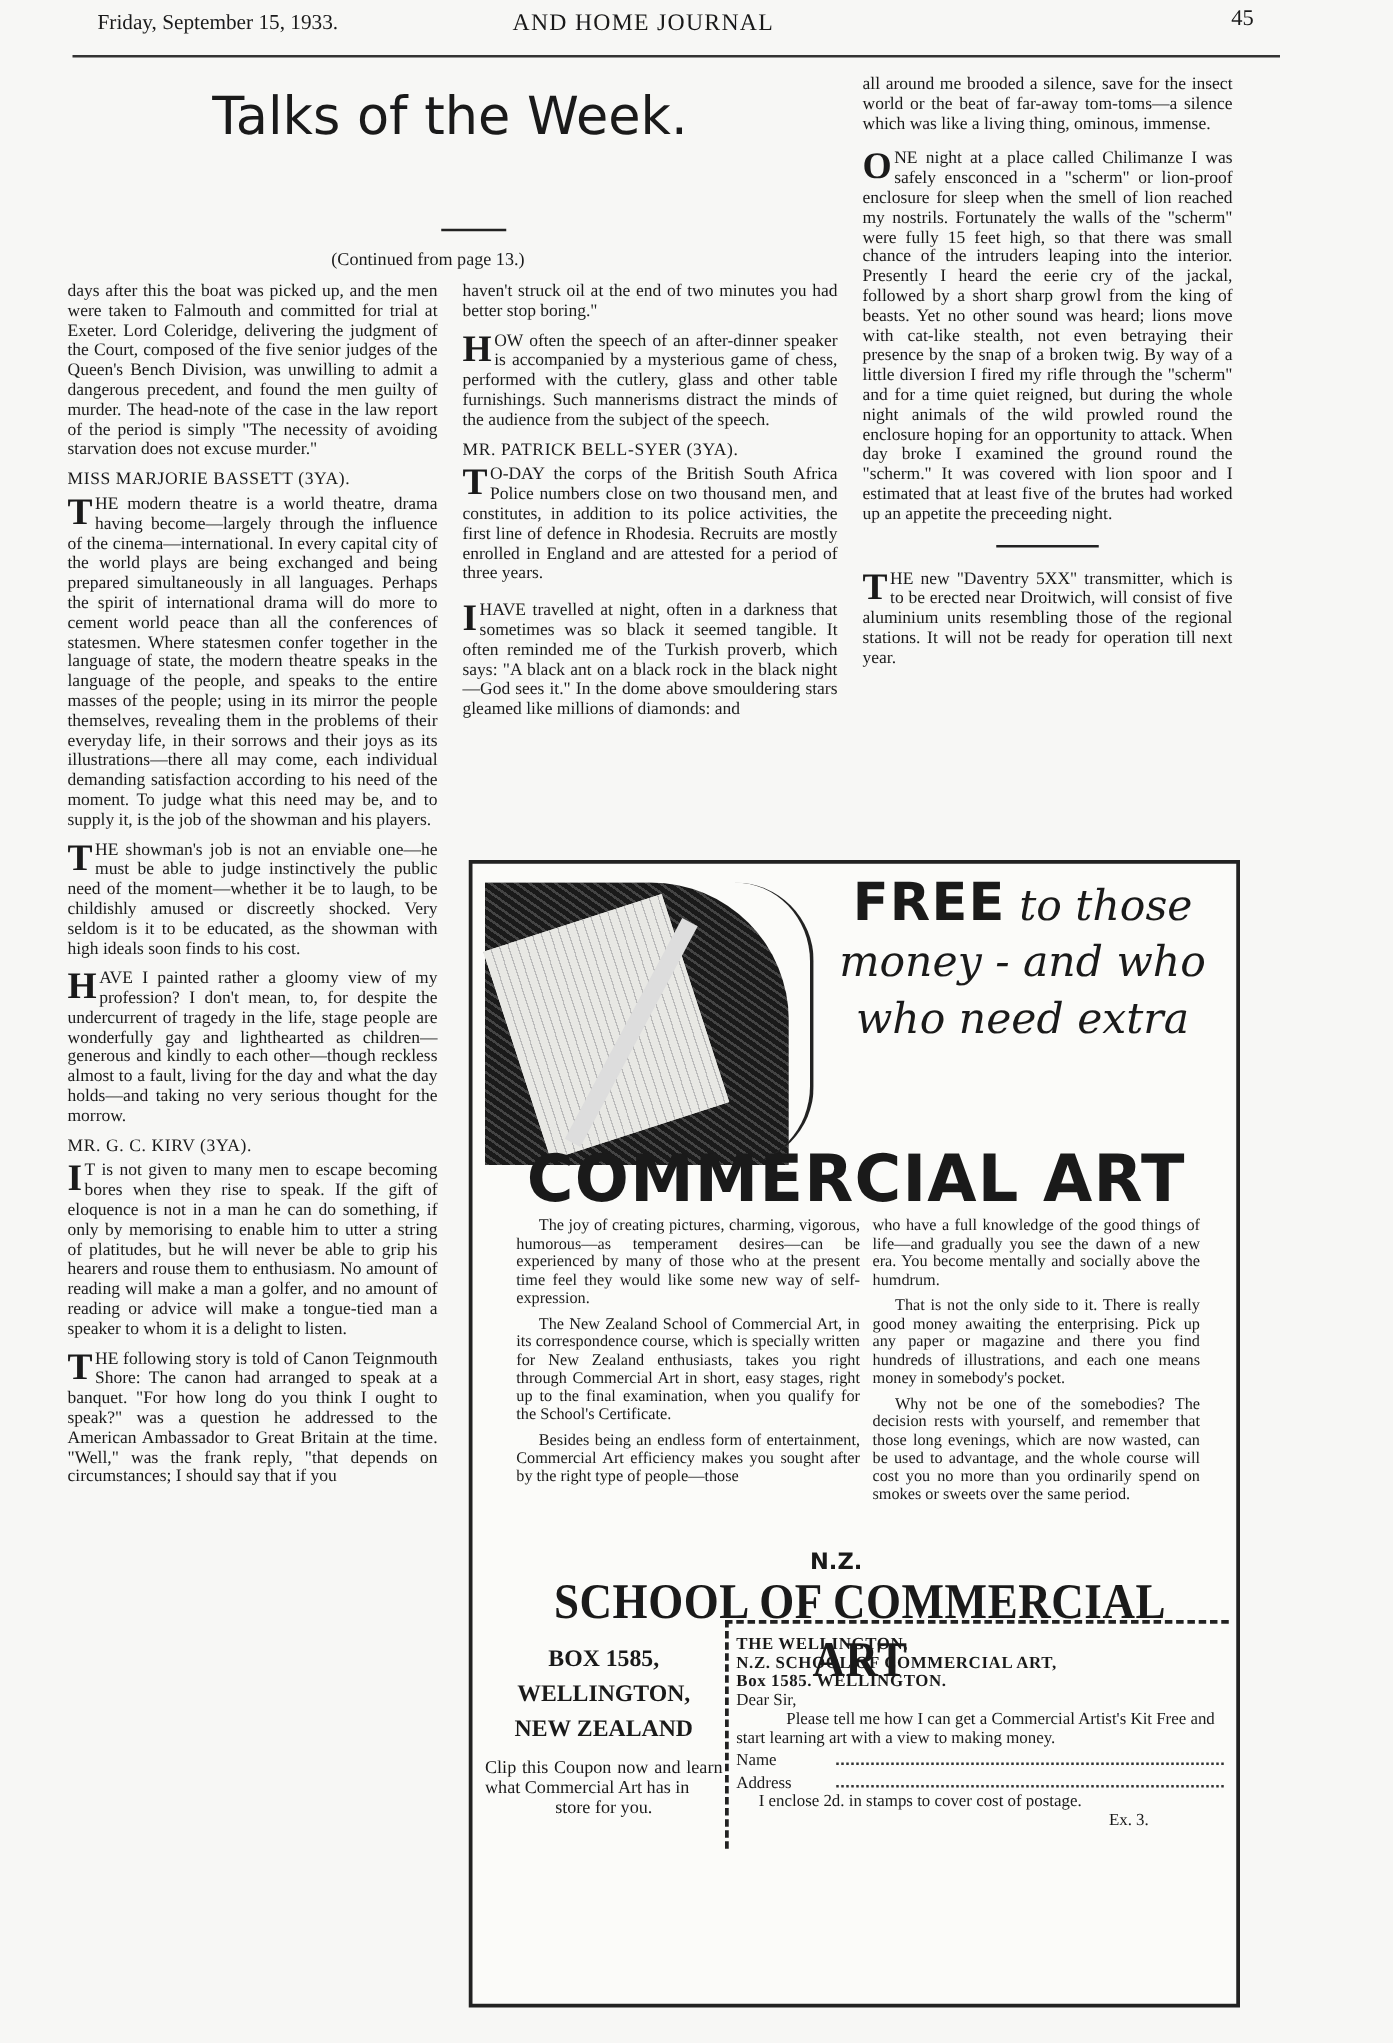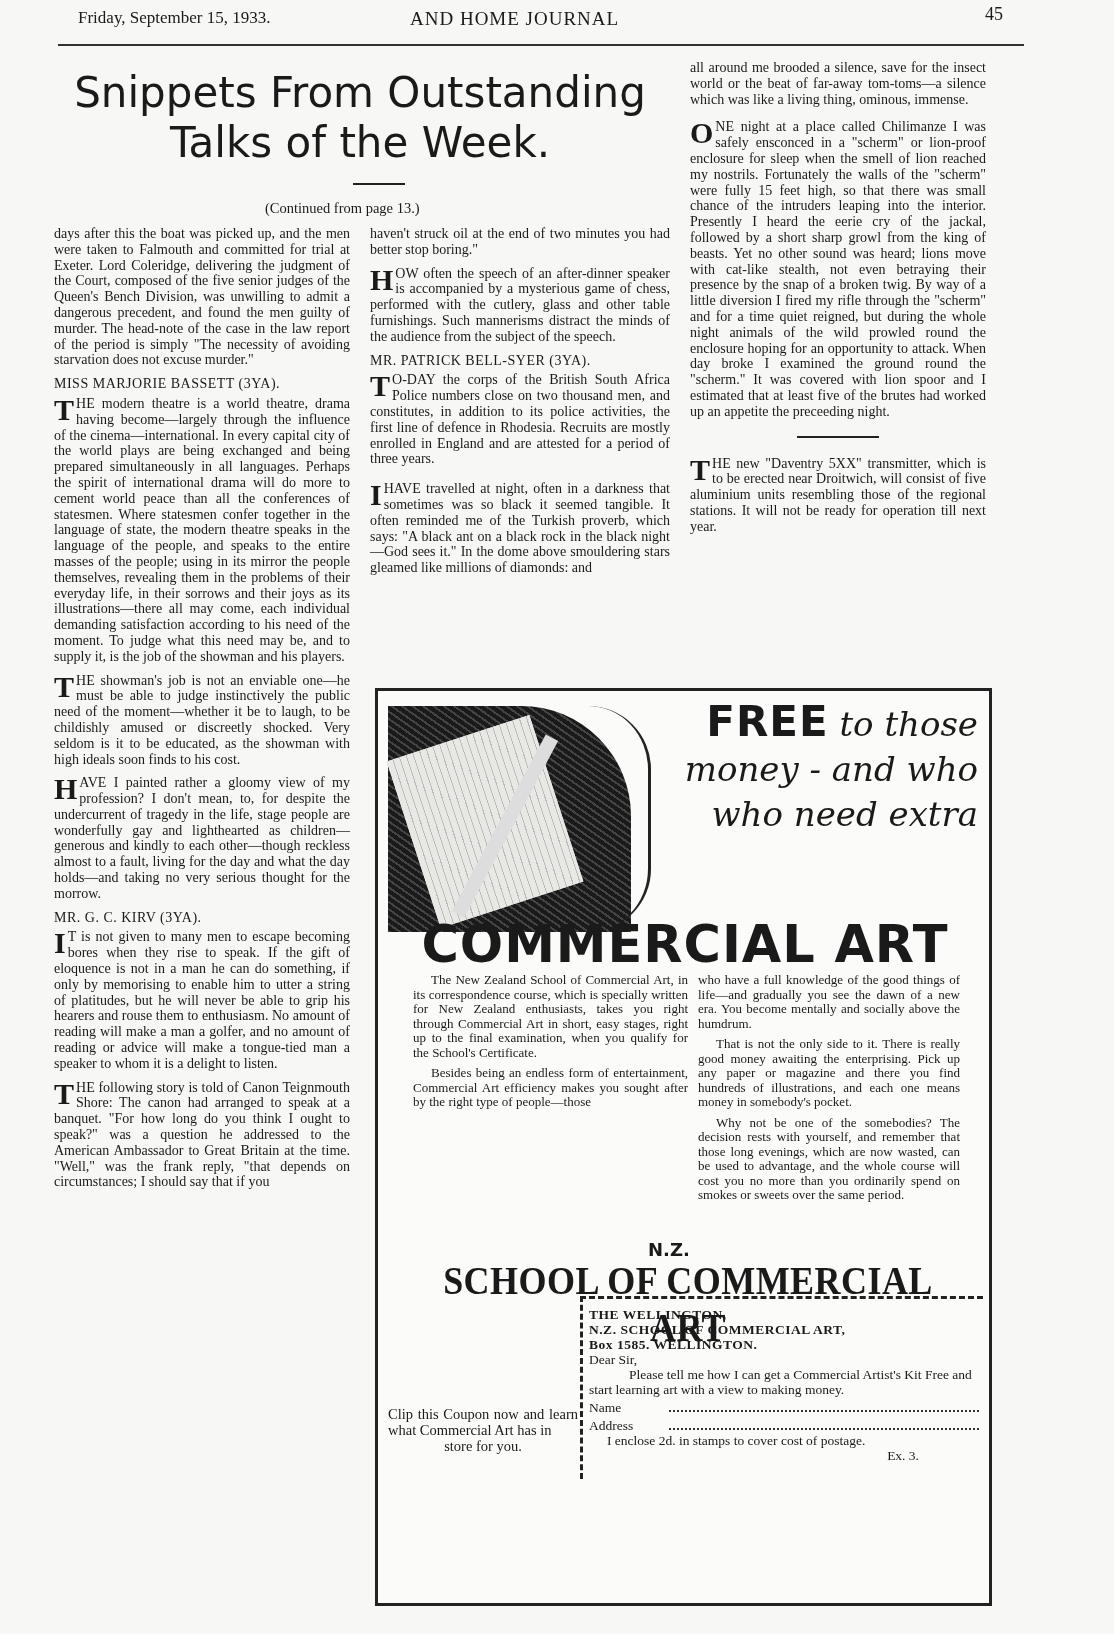--- a/index.html
+++ b/index.html
@@ -29,21 +29,21 @@
 
   
   .ad { left:375px; top:688px; width:617px; height:918px; border:3px solid #222; box-sizing:border-box; background:#fbfbf9; }
   .ad-art { left:10px; top:15px; width:243px; height:226px; background:#222;
     background-image:repeating-linear-gradient(35deg,#444 0 2px,#1a1a1a 2px 6px); border-radius:0 110px 0 0; }
   .ad-art .paper { position:absolute; left:22px; top:28px; width:150px; height:175px; background:#e8e8e4; transform:rotate(-18deg);
     background-image:repeating-linear-gradient(90deg,#e8e8e4 0 6px,#bbb 6px 7px); }
   .ad-art .ruler { position:absolute; left:110px; top:20px; width:14px; height:200px; background:#ddd; transform:rotate(28deg); }
   .ad-arcs { left:210px; top:15px; width:60px; height:226px;
     border-right:3px solid #222; border-radius:0 200px 200px 0; }
-  .ad-script { left:280px; top:8px; width:320px; font-family:"DejaVu Serif",serif; font-style:italic; font-size:34px; line-height:45px; text-align:right; }
+  .ad-script { left:280px; top:8px; width:320px; font-family:"DejaVu Serif",serif; font-style:italic; font-size:34px; line-height:45px; text-align:center; }
   .ad-script .free { font-family:"DejaVu Sans",sans-serif; font-style:normal; font-weight:900; font-size:42px; letter-spacing:1px; }
   .ad-banner { left:22px; top:225px; width:570px; font-family:"DejaVu Sans",sans-serif; font-weight:900; font-size:52px; letter-spacing:1px; transform:scaleX(0.98); text-align:center; line-height:56px; }
   .ad-col { position:absolute; font-size:13px; line-height:14.5px; text-align:justify; }
   .ad-col p { margin:0 0 6px 0; text-indent:18px; }
   .ad-c1 { left:35px; top:282px; width:275px; }
   .ad-c2 { left:320px; top:282px; width:262px; }
   .ad-nz { left:270px; top:548px; font-family:"DejaVu Sans",sans-serif; font-weight:bold; font-size:18px; }
   .ad-school { left:30px; top:566px; width:560px; text-align:center; font-family:"Liberation Serif",serif; font-weight:bold; font-size:40px; letter-spacing:0.5px; transform:scaleX(0.9); }
   .ad-addr { left:10px; top:623px; width:190px; text-align:center; font-weight:bold; font-size:19px; line-height:28px; }
   .ad-clip { left:10px; top:715px; width:190px; font-size:14.5px; line-height:16px; text-align:justify; }
@@ -61,21 +61,20 @@
 <body>
 
 <div>
   <div class="abs hdr-date">Friday, September 15, 1933.</div>
   <div class="abs hdr-title">AND HOME JOURNAL</div>
   <div class="abs hdr-page">45</div>
   <div class="abs hdr-rule"></div>
 </div>
 
 <div class="abs headline">
-  <div>Snippets From Outstanding</div>
   <div>Talks of the Week.</div>
 </div>
 <div class="abs head-rule"></div>
 <div class="abs continued">(Continued from page 13.)</div>
 
 <div class="col c1">
   <p>days after this the boat was picked up, and the men were taken to Falmouth and committed for trial at Exeter. Lord Coleridge, delivering the judgment of the Court, composed of the five senior judges of the Queen's Bench Division, was unwilling to admit a dangerous precedent, and found the men guilty of murder. The head-note of the case in the law report of the period is simply "The necessity of avoiding starvation does not excuse murder."</p>
   <div class="byline">MISS MARJORIE BASSETT (3YA).</div>
   <p><span class="dc">T</span><span>HE modern theatre is a world theatre, drama having become—largely through the influence of the cinema—international. In every capital city of the world plays are being exchanged and being prepared simultaneously in all languages. Perhaps the spirit of international drama will do more to cement world peace than all the conferences of statesmen. Where statesmen confer together in the language of state, the modern theatre speaks in the language of the people, and speaks to the entire masses of the people; using in its mirror the people themselves, revealing them in the problems of their everyday life, in their sorrows and their joys as its illustrations—there all may come, each individual demanding satisfaction according to his need of the moment. To judge what this need may be, and to supply it, is the job of the showman and his players.</span></p>
   <p><span class="dc">T</span><span>HE showman's job is not an enviable one—he must be able to judge instinctively the public need of the moment—whether it be to laugh, to be childishly amused or discreetly shocked. Very seldom is it to be educated, as the showman with high ideals soon finds to his cost.</span></p>
@@ -107,32 +106,38 @@
   </div>
   <div class="abs ad-arcs"></div>
   <div class="abs ad-script">
     <div><span class="free">FREE</span> <span>to those</span></div>
     <div>money - and who</div>
     <div>who need extra</div>
   </div>
   <div class="abs ad-banner">COMMERCIAL ART</div>
 
   <div class="ad-col ad-c1">
+    <p>The joy of creating pictures, charming, vigorous, humorous—as temperament desires—can be experienced by many of those who at the present time feel they would like some new way of self-expression.</p>
     <p>The New Zealand School of Commercial Art, in its correspondence course, which is specially written for New Zealand enthusiasts, takes you right through Commercial Art in short, easy stages, right up to the final examination, when you qualify for the School's Certificate.</p>
     <p>Besides being an endless form of entertainment, Commercial Art efficiency makes you sought after by the right type of people—those</p>
   </div>
   <div class="ad-col ad-c2">
     <p style="text-indent:0">who have a full knowledge of the good things of life—and gradually you see the dawn of a new era. You become mentally and socially above the humdrum.</p>
     <p>That is not the only side to it. There is really good money awaiting the enterprising. Pick up any paper or magazine and there you find hundreds of illustrations, and each one means money in somebody's pocket.</p>
     <p>Why not be one of the somebodies? The decision rests with yourself, and remember that those long evenings, which are now wasted, can be used to advantage, and the whole course will cost you no more than you ordinarily spend on smokes or sweets over the same period.</p>
   </div>
 
   <div class="abs ad-nz">N.Z.</div>
   <div class="abs ad-school">SCHOOL OF COMMERCIAL ART</div>
 
+  <div class="abs ad-addr">
+    <div>BOX 1585,</div>
+    <div>WELLINGTON,</div>
+    <div>NEW ZEALAND</div>
+  </div>
   <div class="abs ad-clip">
     <div>Clip this Coupon now and learn what Commercial Art has in</div>
     <div class="last">store for you.</div>
   </div>
 
   <div class="abs coupon">
     <div class="coupon-inner">
       <div class="b">THE WELLINGTON,</div>
       <div class="b">N.Z. SCHOOL OF COMMERCIAL ART,</div>
       <div class="b">Box 1585. WELLINGTON.</div>

